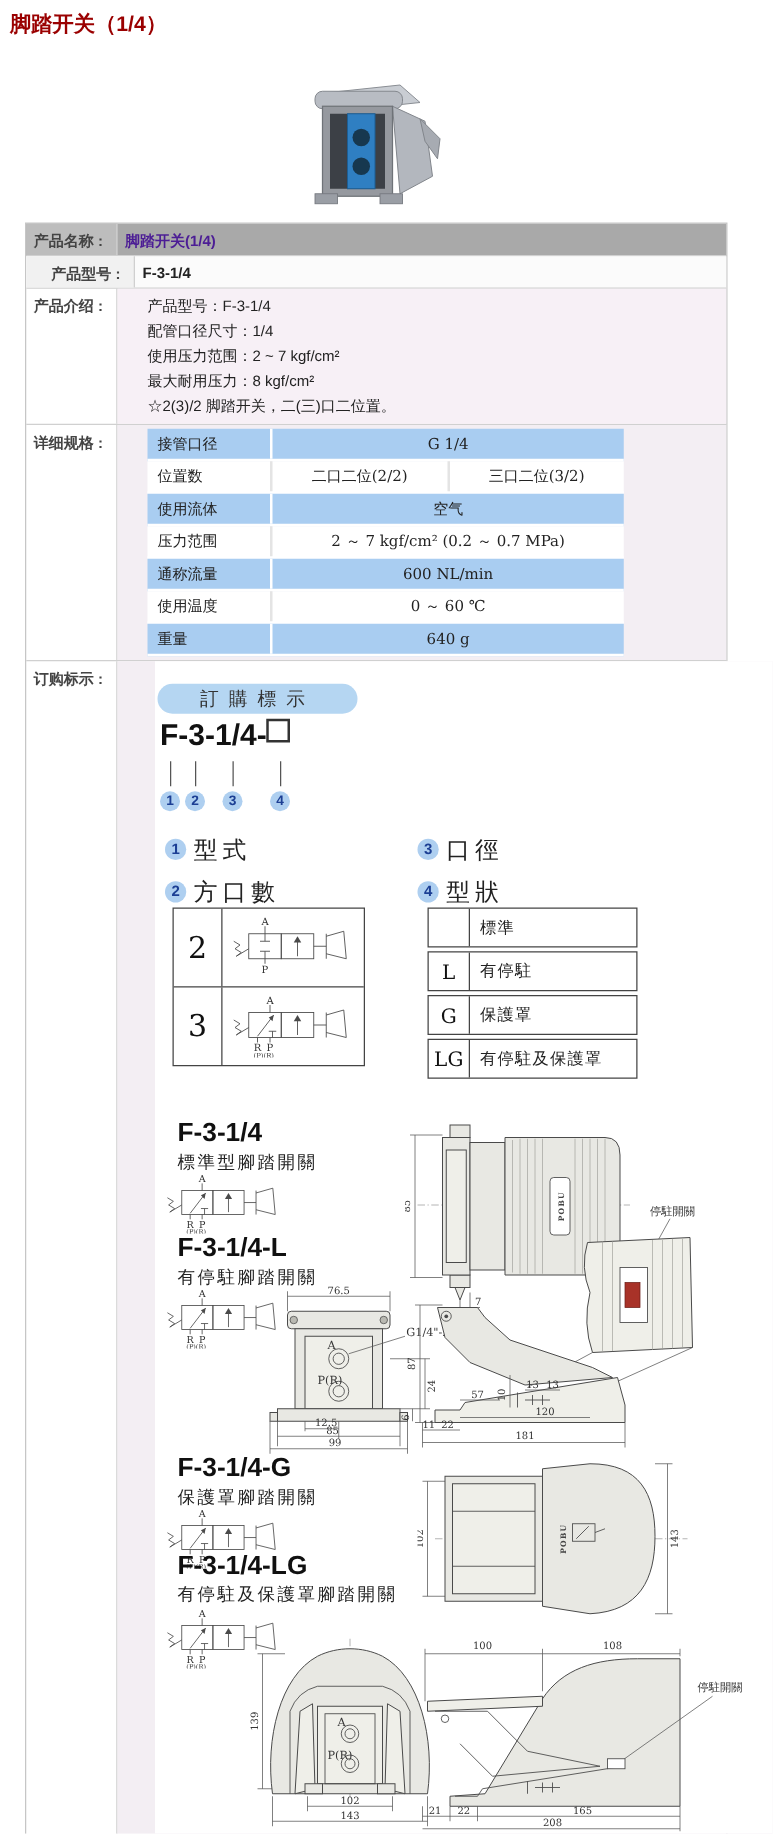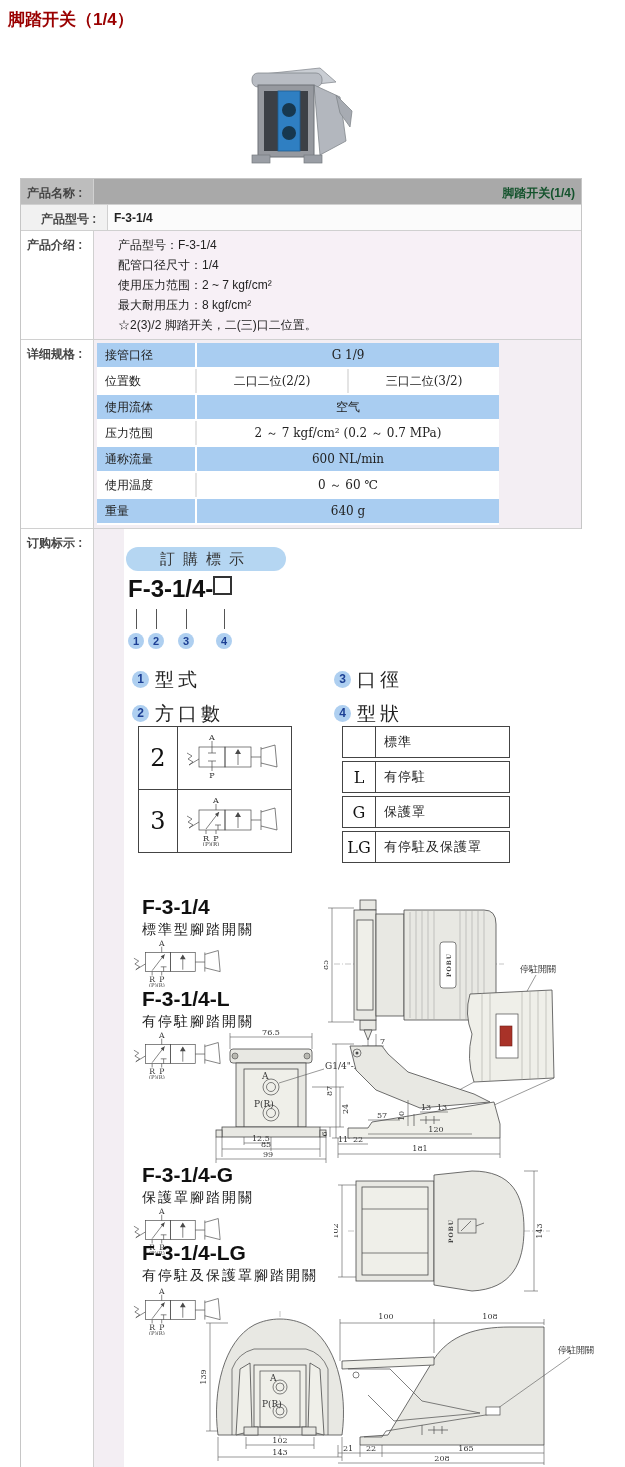--- a/index.html
+++ b/index.html
@@ -8,34 +8,34 @@
   .page-title{position:absolute;left:8px;top:8px;font-size:17px;font-weight:bold;color:#9a0000;}
   
   .info-table{position:absolute;left:20px;top:178px;width:560px;border:1px solid #c6c6c6;background:#fff;}
   .irow{display:flex;border-bottom:1px solid #d0d0d0;font-size:12px;}
   .irow:last-child{border-bottom:none;}
   .ilabel{width:66px;flex:0 0 66px;padding:6px 0 0 6px;border-right:1px solid #d0d0d0;
           font-weight:bold;color:#444;}
   .ival{flex:1;padding:6px 6px 0 6px;}
   .row-name{background:#a9a9a9;height:26px;box-sizing:border-box;}
   .row-name .ilabel{background:#bdbdbd;}
-  .row-name .ival{font-weight:bold;color:#14532d;text-align:right;}
+  .row-name .ival{font-weight:bold;color:#4c1d95;}
   .row-model{background:#fbfbfb;height:26px;box-sizing:border-box;}
   .row-model .ilabel{background:#f1f1f1;padding-left:20px;}
   .row-model .ival{font-weight:bold;}
   .row-intro{min-height:104px;}
   .row-intro .ival{background:#f7f0f6;padding:4px 24px;}
   .intro-line{line-height:20px;font-size:12px;color:#222;}
   .row-specs{min-height:174px;}
   .row-specs .ival{background:#f3eef3;padding:3px;}
   .row-order{height:952px;}
   .row-order .ival{background:#f3eef3;padding:0;}
   
   .spec-table{width:402px;font-size:12px;font-family:"DejaVu Serif",serif;}
-  .srow{display:flex;height:24px;line-height:24px;}
+  .srow{display:flex;height:24px;line-height:24px;margin-left:21px;}
   .srow.blue{background:#a9cdf1;}
   .srow.white{background:#ffffff;}
   .sname{width:100px;flex:0 0 100px;padding-left:8px;border-right:2px solid #fff;box-sizing:border-box;}
   .srow.white .sname{border-right:2px solid #e4e4e4;}
   .sval{flex:1;text-align:center;}
   .sval.half{border-right:2px solid #e4e4e4;}
   .srow{border-bottom:2px solid #fff;}
   .srow.white{border-bottom:2px solid #fff;}
   
   .draw-panel{position:relative;width:494px;height:938px;background:#fff;margin-left:30px;}
@@ -173,21 +173,21 @@
         <div class="intro-line">☆2(3)/2 脚踏开关，二(三)口二位置。</div>
       </div>
     </div>
 
     <div class="irow row-specs">
       <div class="ilabel">详细规格 :</div>
       <div class="ival">
         <div class="spec-table">
           <div class="srow blue">
             <div class="sname">接管口径</div>
-            <div class="sval">G 1/9</div>
+            <div class="sval">G 1/4</div>
           </div>
           <div class="srow white">
             <div class="sname">位置数</div>
             <div class="sval half">二口二位(2/2)</div>
             <div class="sval">三口二位(3/2)</div>
           </div>
           <div class="srow blue">
             <div class="sname">使用流体</div>
             <div class="sval">空气</div>
           </div>

